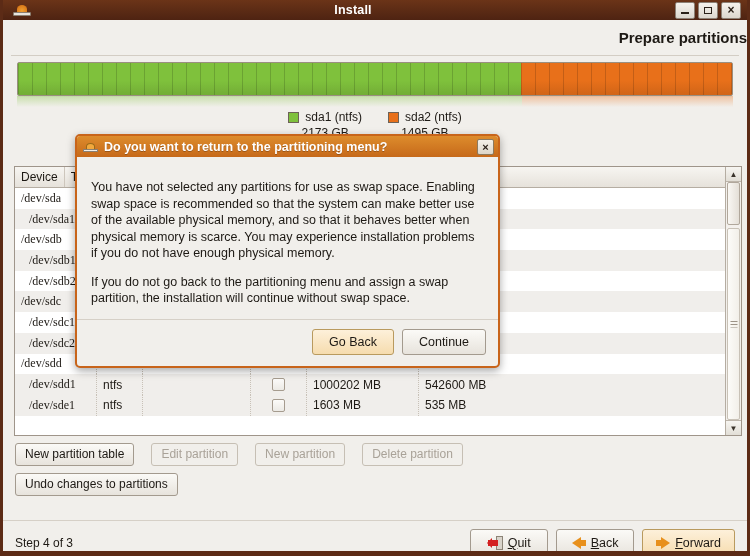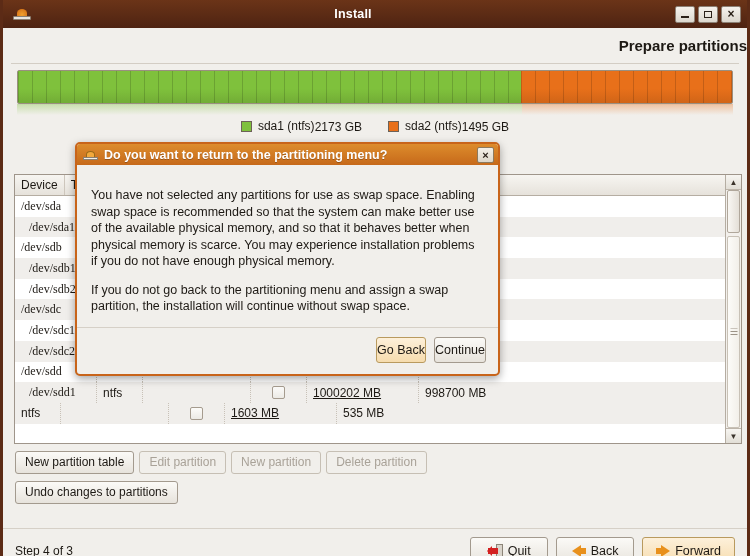--- a/index.html
+++ b/index.html
@@ -15,21 +15,21 @@
   
   #window {
     position: absolute; left: 0; top: 0;
     width: 750px; height: 556px;
     background: #5c2b16;
     border: 3px solid #5c2b16;
     border-top-width: 0;
   }
   #titlebar {
     position: relative;
-    height: 28px;
+    height: 20px;
     background: linear-gradient(to bottom,#6b3418 0%, #4e2312 100%);
     display: flex; align-items: center;
     padding: 0 4px;
   }
   #title-icon {
     width: 18px; height: 16px;
     margin-left: 6px;
     position: relative;
   }
   #title-icon .base {
@@ -101,21 +101,21 @@
   #reflect-inner div { height: 100%; }
   #reflect-mask {
     position: absolute; inset: 0;
     background: linear-gradient(to bottom, rgba(241,239,235,.35), #f1efeb 85%);
   }
 
   #legend {
     display: flex; justify-content: center; gap: 26px;
     margin-top: 1px;
   }
-  .legend-item { display: flex; flex-direction: row; align-items: center; }
+  .legend-item { display: flex; flex-direction: column; align-items: center; }
   .legend-top { display: flex; align-items: center; gap: 6px; }
   .legend-swatch {
     width: 11px; height: 11px; border: 1px solid #6d6257;
   }
   .legend-label { font-size: 12px; color: #1d1914; }
   .legend-size { font-size: 12px; color: #1d1914; margin-top: 2px; }
 
   
   #table-wrap {
     position: absolute; left: 11px; top: 146px;
@@ -148,21 +148,21 @@
     padding: 0 6px;
     white-space: nowrap; overflow: hidden;
     border-right: 1px dotted #c8c1b7;
     height: 100%;
     display: flex; align-items: center;
   }
   .td.c-device { width: 82px; font-family: Liberation Serif, serif; }
   .td.c-type   { width: 46px; }
   .td.c-mount  { width: 108px; }
   .td.c-format { width: 56px; justify-content: center; }
-  .td.c-size   { width: 112px; text-decoration: underline; }
+  .td.c-size   { width: 112px; }
   .td.c-used   { width: 112px; border-right: none; }
   .indent1 { padding-left: 14px; }
 
   .chk {
     width: 13px; height: 13px;
     border: 1px solid #a59b8e;
     background: linear-gradient(to bottom,#fcfbf9,#eceae5);
     border-radius: 2px;
     display: inline-block;
     position: relative;
@@ -197,21 +197,21 @@
   }
   #sb-grip {
     position: absolute; left: 50%; top: 50%;
     transform: translate(-50%,-50%);
     width: 7px; height: 7px;
     background: repeating-linear-gradient(to bottom,#9c9387 0 1px,transparent 1px 3px);
   }
 
   
   #actions { position: absolute; left: 12px; top: 423px; }
-  .btnrow { display: flex; gap: 5px; margin-bottom: 7px; }
+  .btnrow { display: flex; gap: 17px; margin-bottom: 7px; }
   .btn {
     font-family: "Liberation Sans", sans-serif;
     font-size: 12px;
     padding: 4px 9px;
     background: linear-gradient(to bottom,#fbfaf7,#e7e3dc);
     border: 1px solid #a39a8e;
     border-radius: 3px;
     color: #1d1914;
     line-height: 1.1;
   }
@@ -289,21 +289,21 @@
     margin: 12px 0 12px 0;
     font-size: 12.5px; color: #1d1914; line-height: 1.32;
   }
   #dlg-sep { height: 1px; background: #d6d0c7; margin: 0 0 0 0; }
   #dlg-buttons {
     display: flex; justify-content: flex-end; gap: 8px;
     padding: 9px 12px 11px 12px;
   }
   .dlg-btn {
     font-size: 12.5px; color: #1d1914;
-    padding: 5px 0;
+    padding: 5px 16px;
     background: linear-gradient(to bottom,#fbfaf7,#e7e3dc);
     border: 1px solid #a39a8e; border-radius: 3px;
   }
   .dlg-btn.primary { background: linear-gradient(to bottom,#fdf0da,#f6dcae); border-color:#b99a5e; }
 </style>
 </head>
 <body>
 
 <div id="window">
 
@@ -449,23 +449,24 @@
               <div class="td c-used"></div>
             </div>
             <div class="trow even">
               <div class="td c-device indent1">/dev/sdd1</div>
               <div class="td c-type">ntfs</div>
               <div class="td c-mount"></div>
               <div class="td c-format">
                 <span class="chk"></span>
               </div>
               <div class="td c-size">1000202 MB</div>
-              <div class="td c-used">998700 MB</div>
+              <div class="td c-used">542600 MB</div>
             </div>
             <div class="trow even">
+              <div class="td c-device indent1">/dev/sde1</div>
               <div class="td c-type">ntfs</div>
               <div class="td c-mount"></div>
               <div class="td c-format">
                 <span class="chk"></span>
               </div>
               <div class="td c-size">1603 MB</div>
               <div class="td c-used">535 MB</div>
             </div>
           </div>
       </div>

